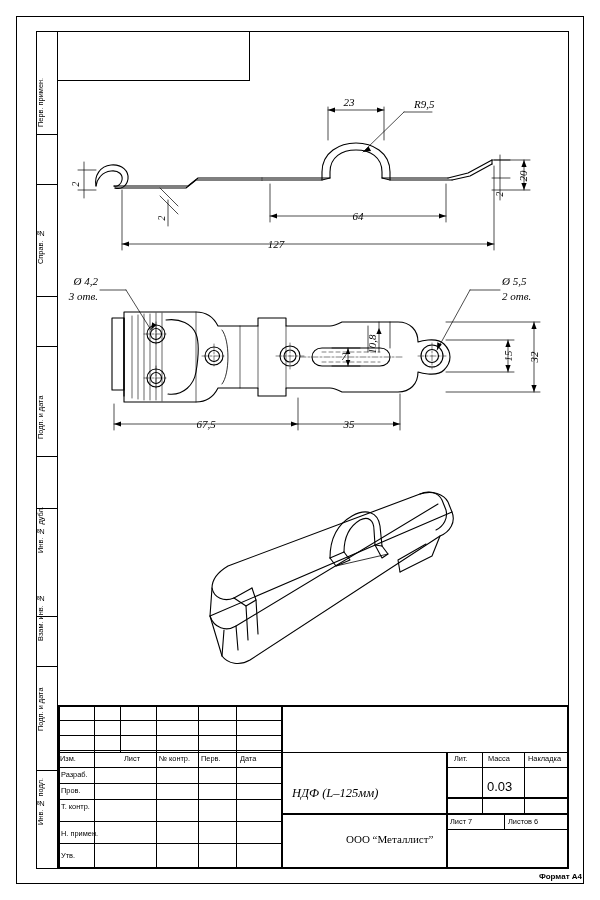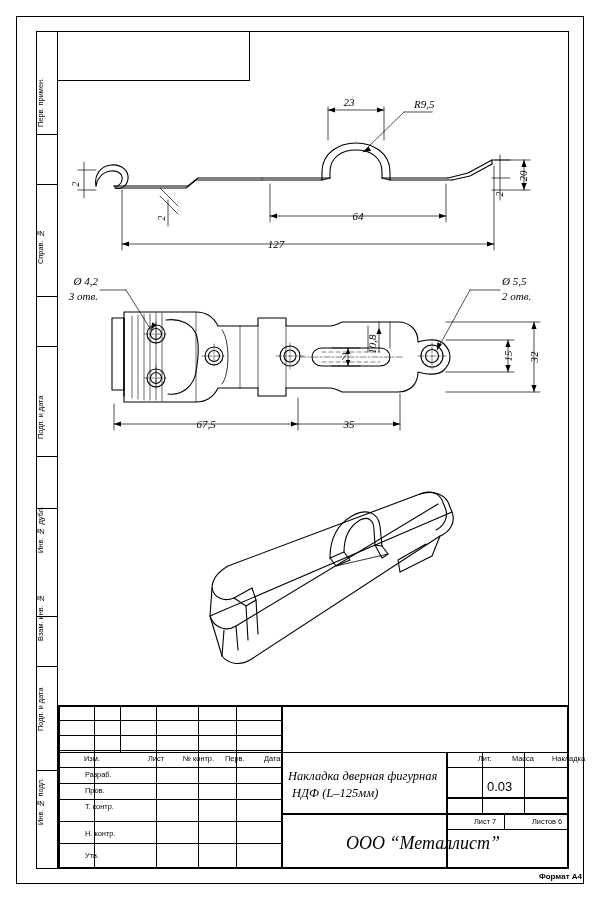--- a/index.html
+++ b/index.html
@@ -98,34 +98,32 @@
   .tb .ln { position: absolute; background: #000; }
   .tb .h { height: 1px; }
   .tb .v { width: 1px; }
   .tb .hb { height: 1.6px; }
   .tb .vb { width: 1.6px; }
   .tbtxt {
     position: absolute;
     font-size: 7.4px;
     font-family: "Liberation Sans", sans-serif;
     white-space: nowrap;
-    padding-left: 24px;
   }
   .tbname {
     position: absolute;
     font-family: "Liberation Serif", serif;
     font-style: italic;
     font-size: 12.5px;
     white-space: nowrap;
   }
   .tbfirm {
     position: absolute;
     font-family: "Liberation Serif", serif;
-    font-style: italic;
-    font-size: 18px;
+    font-size: 11px;
     white-space: nowrap;
   }
   .tbval {
     position: absolute;
     font-family: "Liberation Sans", sans-serif;
     font-size: 13px;
     white-space: nowrap;
   }
   .format {
     position: absolute;
@@ -416,24 +414,23 @@
 
     <div class="tbtxt" style="left:2px;top:49px">Изм.</div>
     <div class="tbtxt" style="left:66px;top:49px">Лист</div>
     <div class="tbtxt" style="left:101px;top:49px">№ контр.</div>
     <div class="tbtxt" style="left:143px;top:49px">Перв.</div>
     <div class="tbtxt" style="left:182px;top:49px">Дата</div>
 
     <div class="tbtxt" style="left:3px;top:65px">Разраб.</div>
     <div class="tbtxt" style="left:3px;top:81px">Пров.</div>
     <div class="tbtxt" style="left:3px;top:97px">Т. контр.</div>
-    <div class="tbtxt" style="left:3px;top:124px">Н. контр.</div>
+    <div class="tbtxt" style="left:3px;top:124px">Н. примен.</div>
     <div class="tbtxt" style="left:3px;top:146px">Утв.</div>
 
-    <div class="tbname" style="left:230px;top:64px">Накладка дверная фигурная</div>
     <div class="tbname" style="left:234px;top:81px">НДФ  (L–125мм)</div>
 
     <div class="tbtxt" style="left:396px;top:49px">Лит.</div>
     <div class="tbtxt" style="left:430px;top:49px">Масса</div>
     <div class="tbtxt" style="left:470px;top:49px">Накладка</div>
     <div class="tbval" style="left:429px;top:74px">0.03</div>
     <div class="tbtxt" style="left:392px;top:112px">Лист 7</div>
     <div class="tbtxt" style="left:450px;top:112px">Листов 6</div>
 
     <div class="tbfirm" style="left:288px;top:128px">ООО “Металлист”</div>

